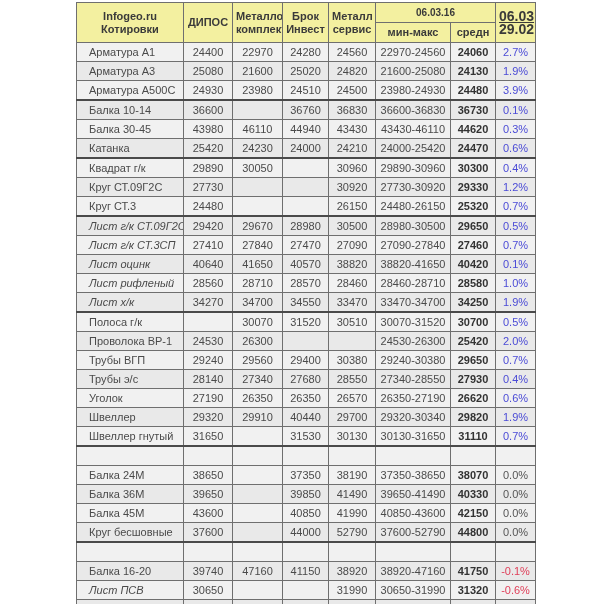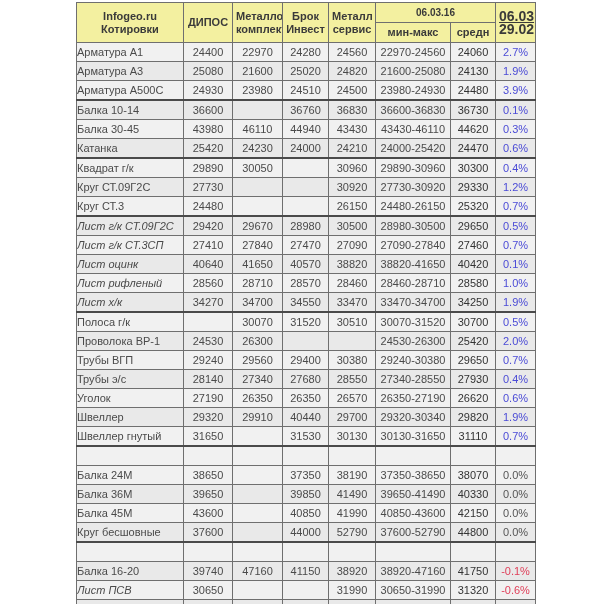--- a/index.html
+++ b/index.html
@@ -9,24 +9,24 @@
   table { border-collapse: collapse; table-layout: fixed; width: 459px; }
   td, th { border: 1px solid #6f6f6f; padding: 0 3px; height: 18px; font-size: 11px;
            color: #4a4a4a; white-space: nowrap; overflow: hidden; }
   th { background: #f3f0a0; color: #3a3a3a; font-weight: bold; font-size: 11px; text-align: center;
        line-height: 13px; }
   th.date { font-size: 10px; }
   th.pct-h { font-size: 14px; line-height: 13px; }
   th.pct-h .top { text-decoration: underline; }
   tbody td { background: #e9e9e9; }
   tbody tr:nth-child(odd) td { background: #f1f1f1; }
-  td.name { text-align: left; padding-left: 0; }
+  td.name { text-align: left; padding-left: 12px; }
   td.name.italic { font-style: italic; }
   td.num { text-align: center; }
-  td.avg { text-align: center; font-weight: normal; color: #333333; }
+  td.avg { text-align: center; font-weight: bold; color: #333333; }
   td.pct { text-align: center; }
   td.pct.pos { color: #4b4bd6; }
   td.pct.zero { color: #555555; }
   td.pct.neg { color: #e0405a; }
   tr.spacer td { background: #f1f1f1; }
   tr.thick td { border-bottom: 2px solid #4a4a4a; }
   col.c-name { width: 107px; }
   col.c-dipos { width: 49px; }
   col.c-mk { width: 50px; }
   col.c-bi { width: 46px; }

